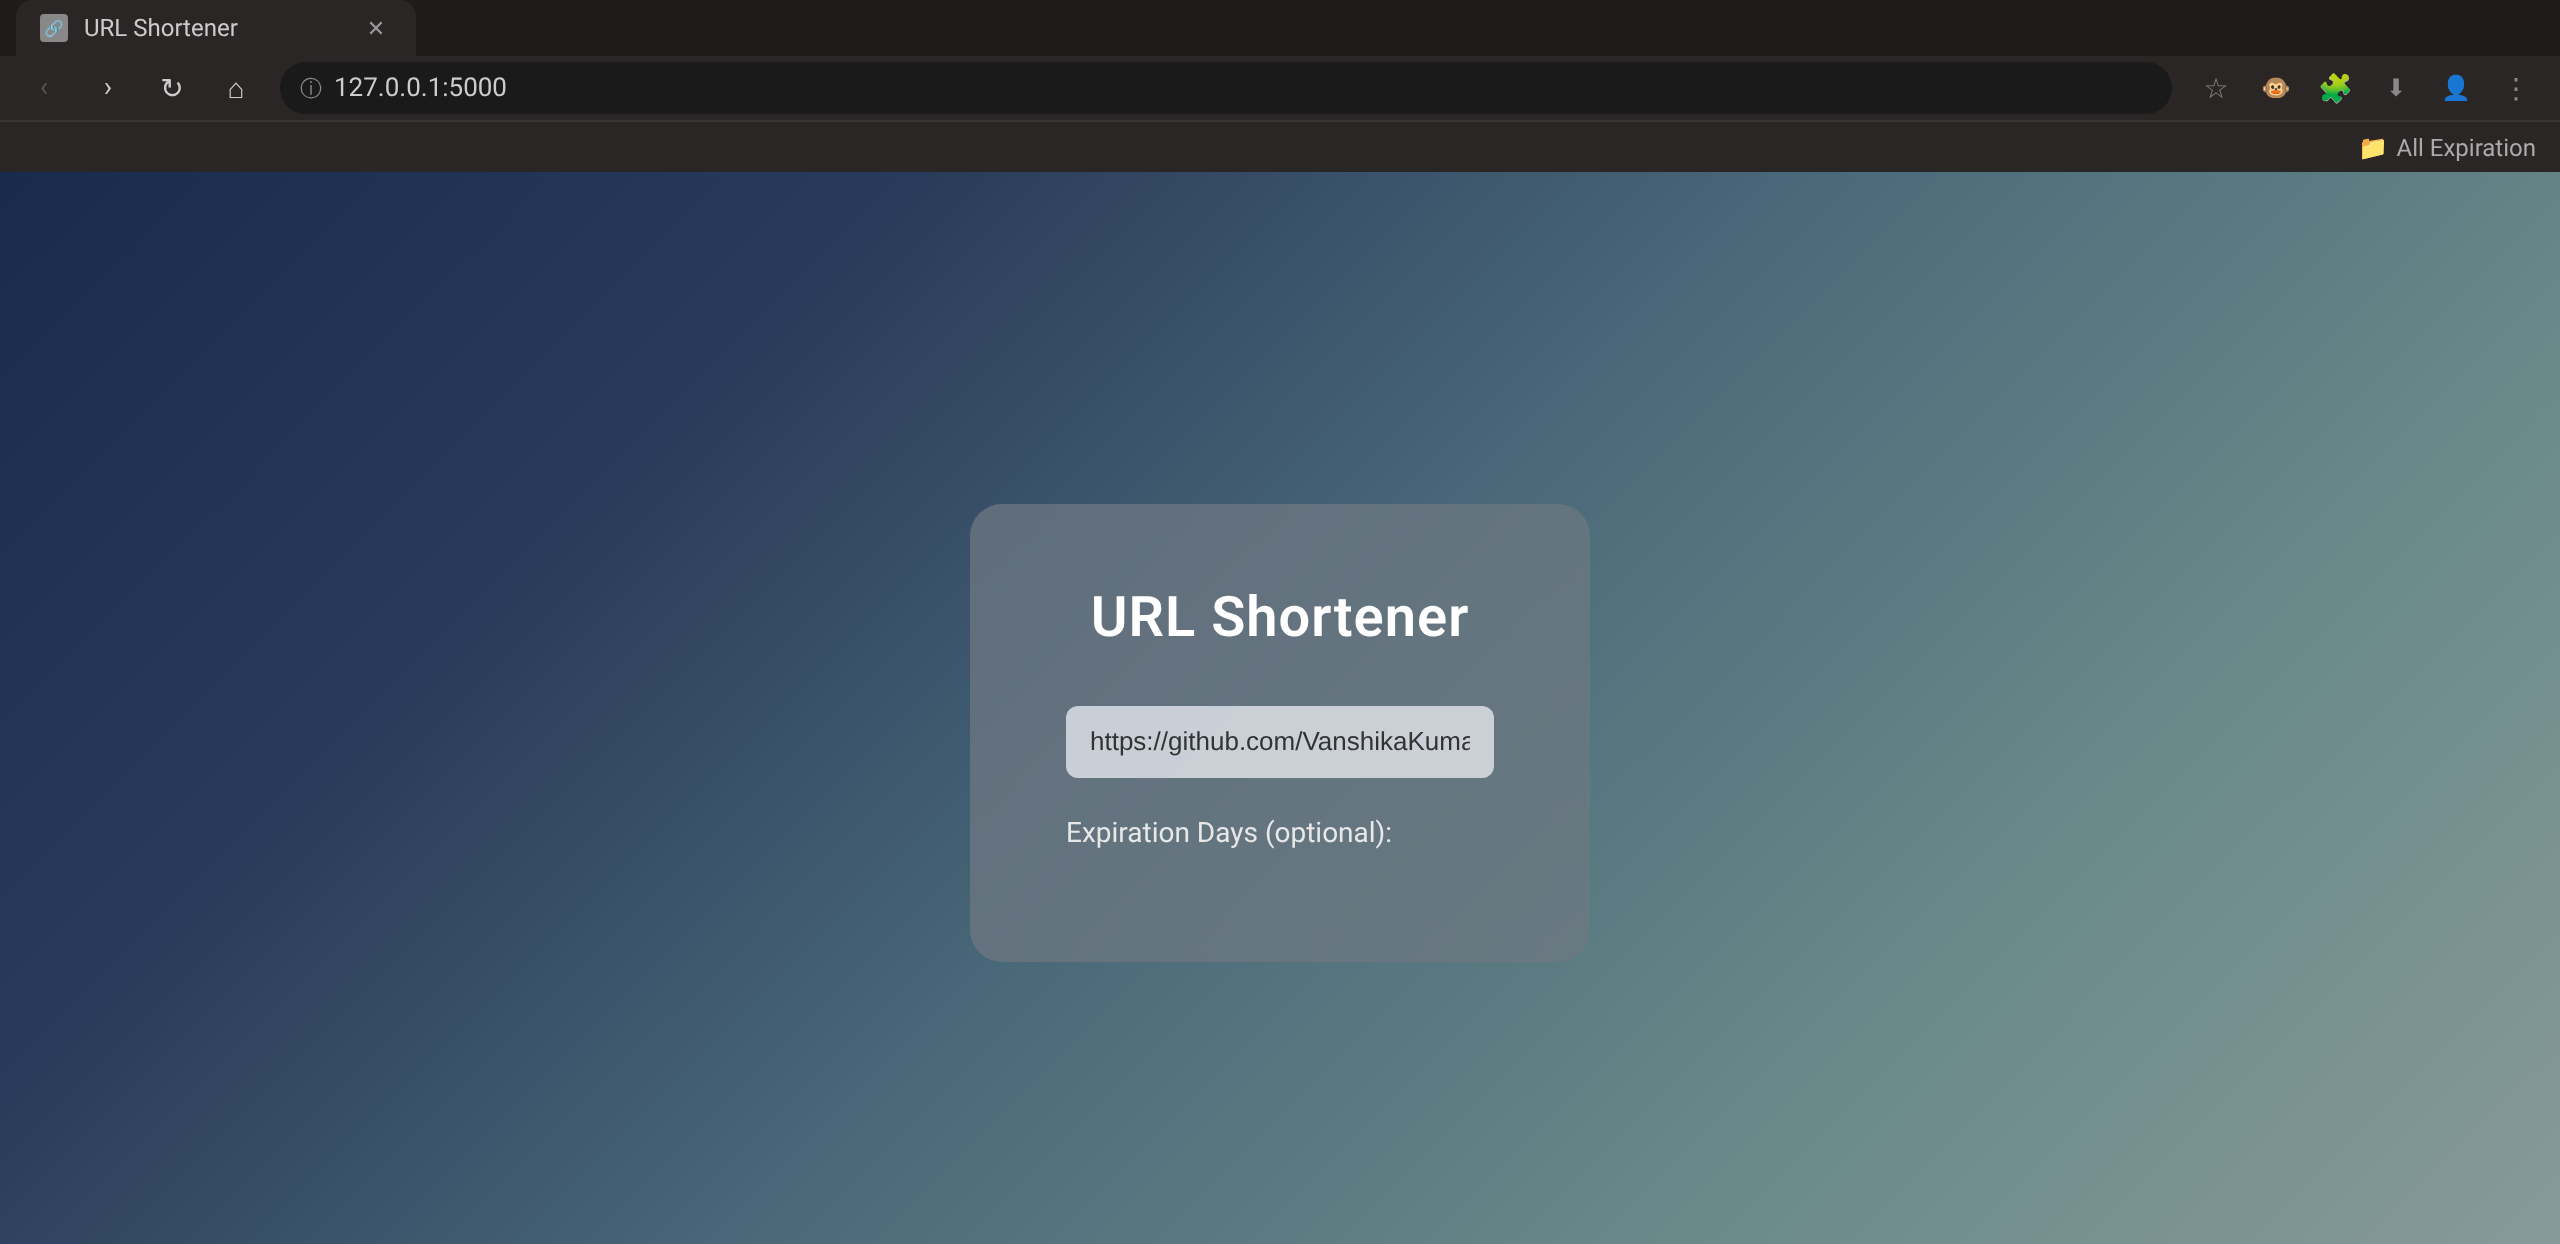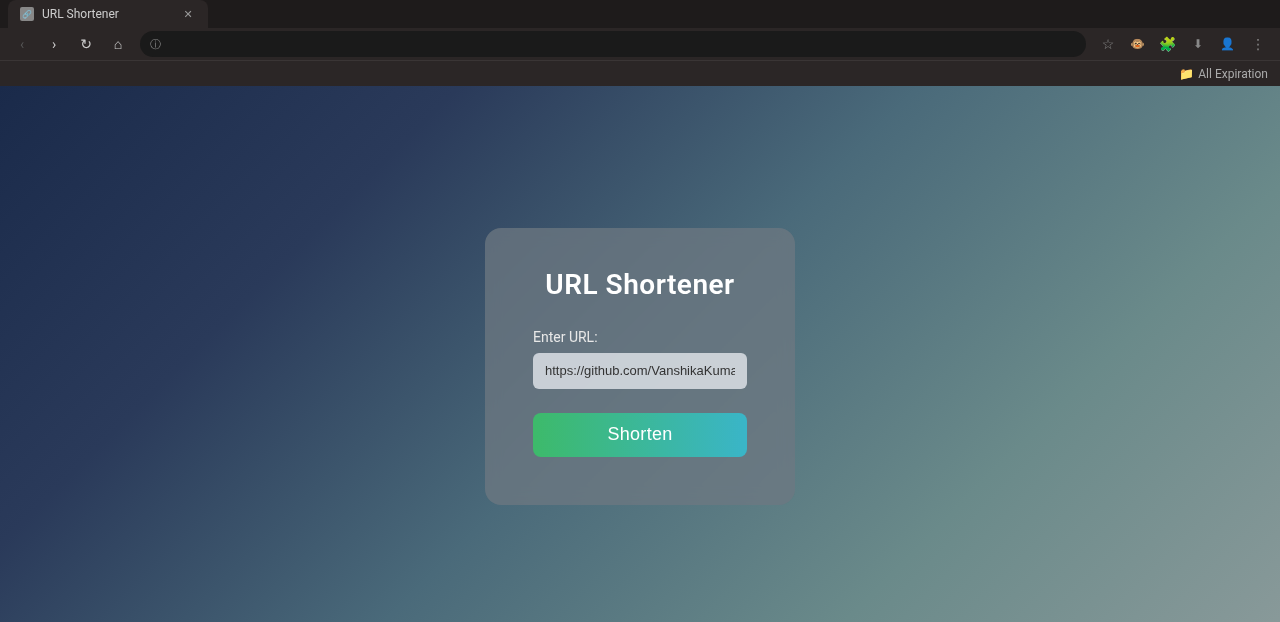--- a/index.html
+++ b/index.html
@@ -260,20 +260,21 @@
     </div>
     <div class="nav-btn active">
       <span>↻</span>
     </div>
     <div class="nav-btn active">
       <span>⌂</span>
     </div>
 
     <div class="address-bar-container">
       <span class="lock-icon">ⓘ</span>
+      <span class="address-text">127.0.0.1:5000</span>
     </div>
 
     <div class="toolbar-right">
       <div class="toolbar-icon">☆</div>
       <div class="toolbar-icon" style="font-size:12px;">🐵</div>
       <div class="toolbar-icon">🧩</div>
       <div class="toolbar-icon" style="font-size:12px;">⬇</div>
       <div class="toolbar-icon" style="font-size:12px;">👤</div>
       <div class="toolbar-icon">⋮</div>
     </div>
@@ -284,19 +285,18 @@
   <div class="bookmarks-item">
     <span class="bookmarks-folder-icon">📁</span>
     <span>All Expiration</span>
   </div>
 </div>
 
 <div class="page-content">
   <div class="card">
     <h1 class="card-title">URL Shortener</h1>
 
-    <label class="field-label">Enter URL:</label>
     <input type="text" class="text-input" value="https://github.com/VanshikaKumar1910/S" placeholder="https://github.com/VanshikaKumar1910/S" style="">
 
-
-    <button class="shorten-btn">Shorten</button>
+    <label class="field-label">Expiration Days (optional):</label>
+
   </div>
 </div>
 
 </body></html>

